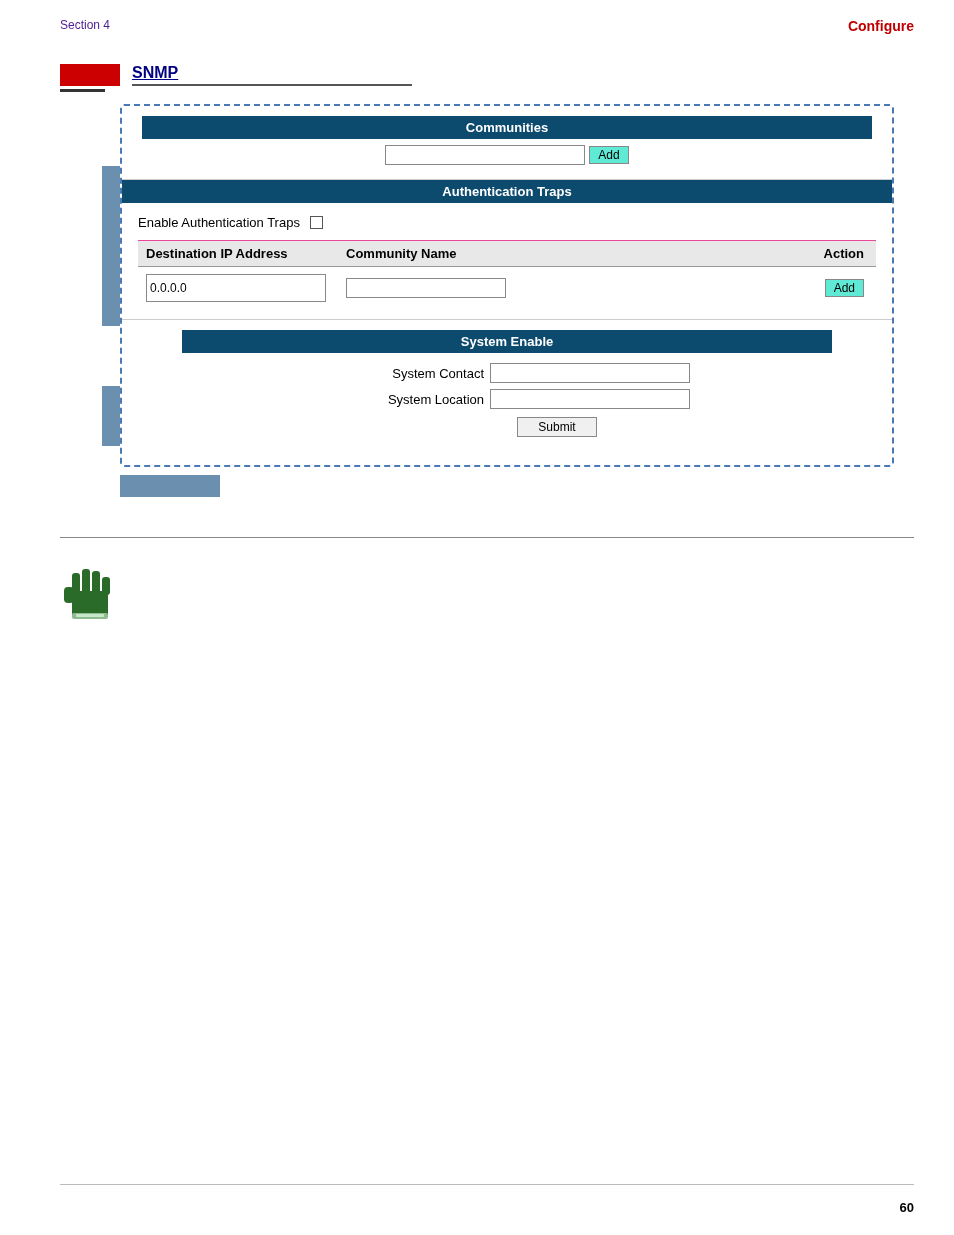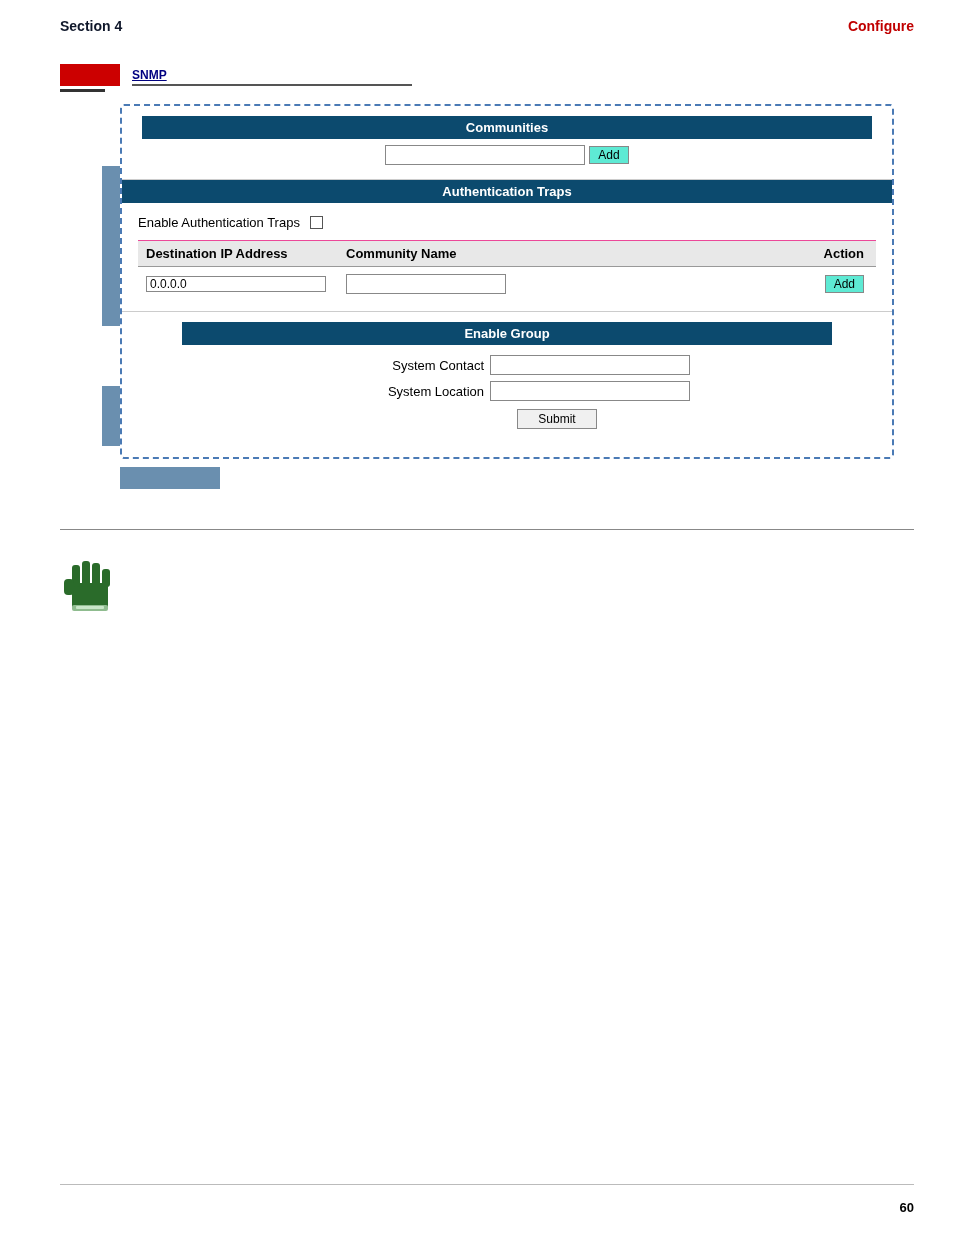--- a/index.html
+++ b/index.html
@@ -13,23 +13,23 @@
     }
 
     .header-bar {
       display: flex;
       justify-content: space-between;
       padding: 18px 40px 10px 60px;
       border-bottom: none;
     }
 
     .section-label {
-      font-weight: bold;
-      font-size: 14px;
-      color: #0f172a;
+      font-weight: normal;
+      font-size: 12px;
+      color: #4c1d95;
     }
 
     .configure-label {
       font-weight: bold;
       font-size: 14px;
       color: #c00000;
     }
 
     .content-area {
       padding: 20px 40px 20px 60px;
@@ -61,21 +61,21 @@
       bottom: -6px;
       left: 0;
     }
 
     .snmp-title-wrapper {
       display: flex;
       flex-direction: column;
     }
 
     .snmp-title {
-      font-size: 12px;
+      font-size: 16px;
       font-weight: bold;
       color: #000080;
       text-decoration: underline;
       border-bottom: 2px solid #555;
       padding-bottom: 2px;
       width: 280px;
     }
 
     
     .main-box {
@@ -192,21 +192,21 @@
       font-size: 12px;
     }
 
     .dest-table-row .cell:last-child {
       text-align: right;
       padding-right: 12px;
     }
 
     .ip-input {
       width: 180px;
-      height: 16px;
+      height: 28px;
       border: 1px solid #888;
       font-size: 12px;
       padding: 1px 3px;
     }
 
     .community-input {
       width: 160px;
       height: 20px;
       border: 1px solid #888;
       font-size: 12px;
@@ -379,21 +379,21 @@
             <div class="cell">
               <button class="add-btn">Add</button>
             </div>
           </div>
         </div>
       </div>
     </div>
 
     <div class="system-group-section">
       <div style="margin: 10px 60px 0 60px;">
-        <div class="section-header">Enable Group</div>
+        <div class="section-header">System Enable</div>
         <div class="system-group-body">
           <div class="system-group-inner">
             <div class="system-field-row">
               <span class="system-field-label">System Contact</span>
               <input class="system-field-input" type="text" style="">
             </div>
             <div class="system-field-row">
               <span class="system-field-label">System Location</span>
               <input class="system-field-input" type="text" style="">
             </div>

